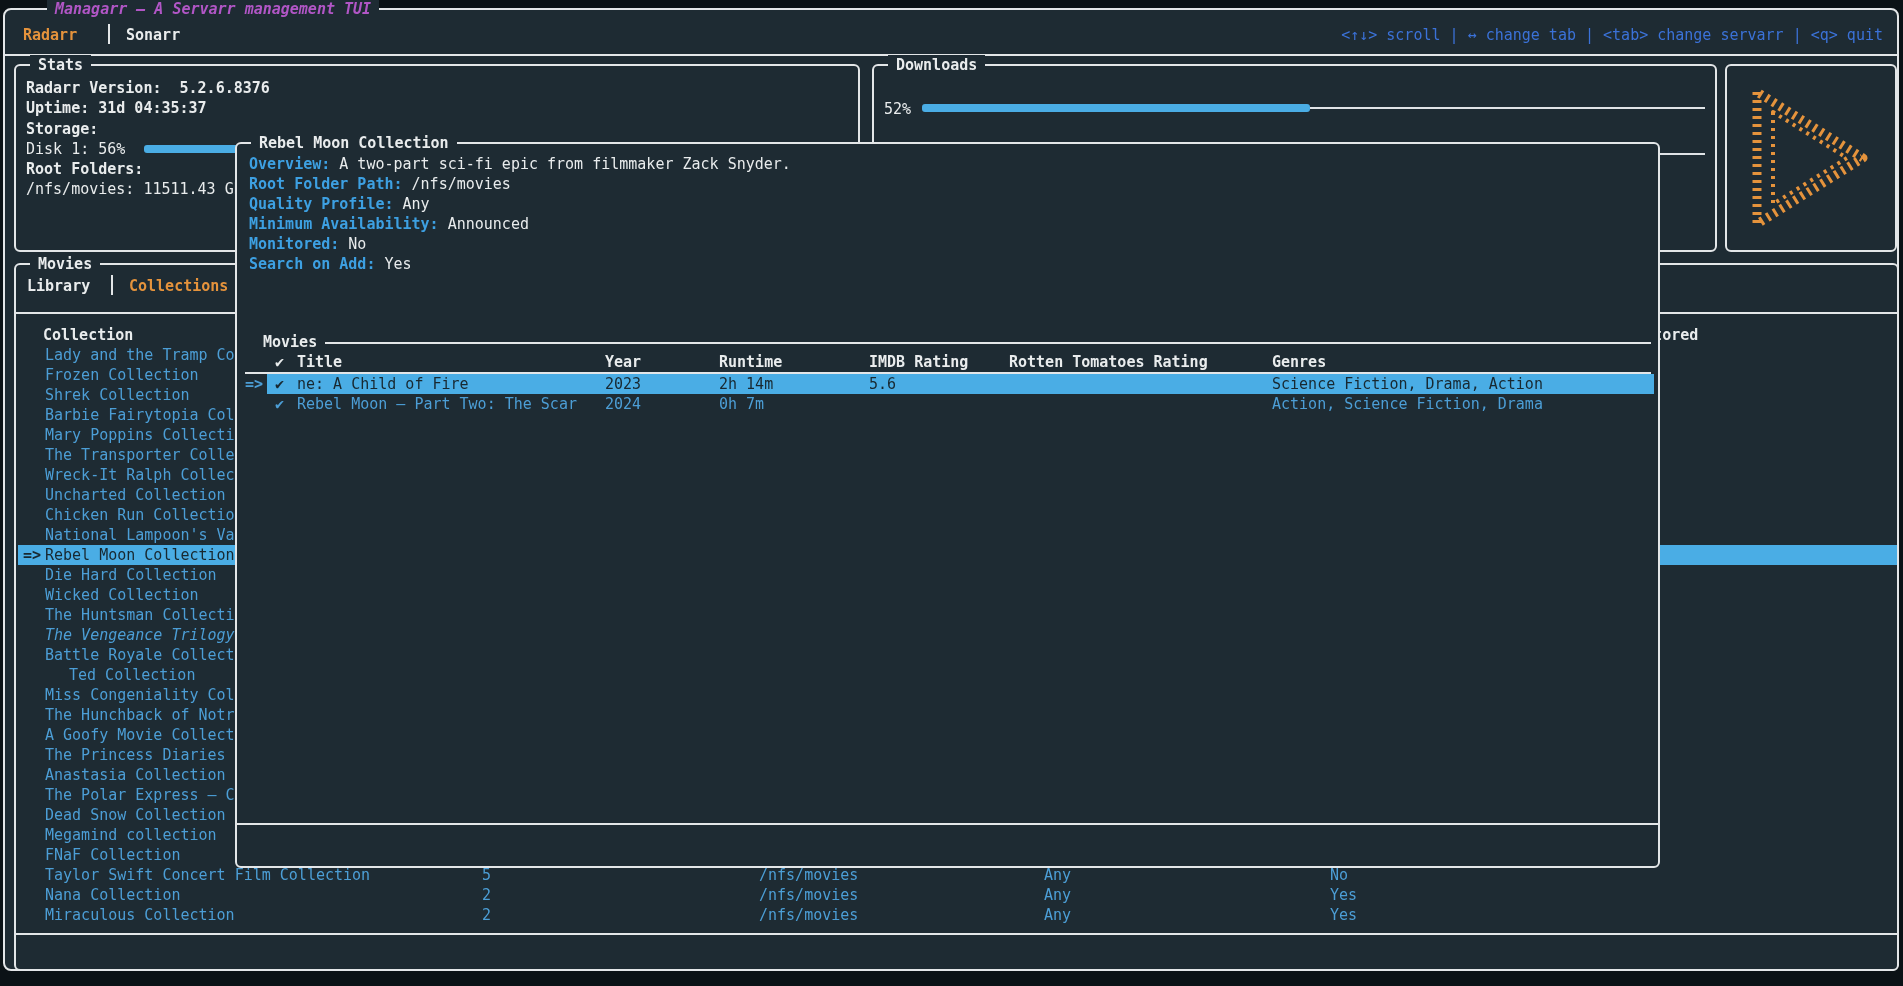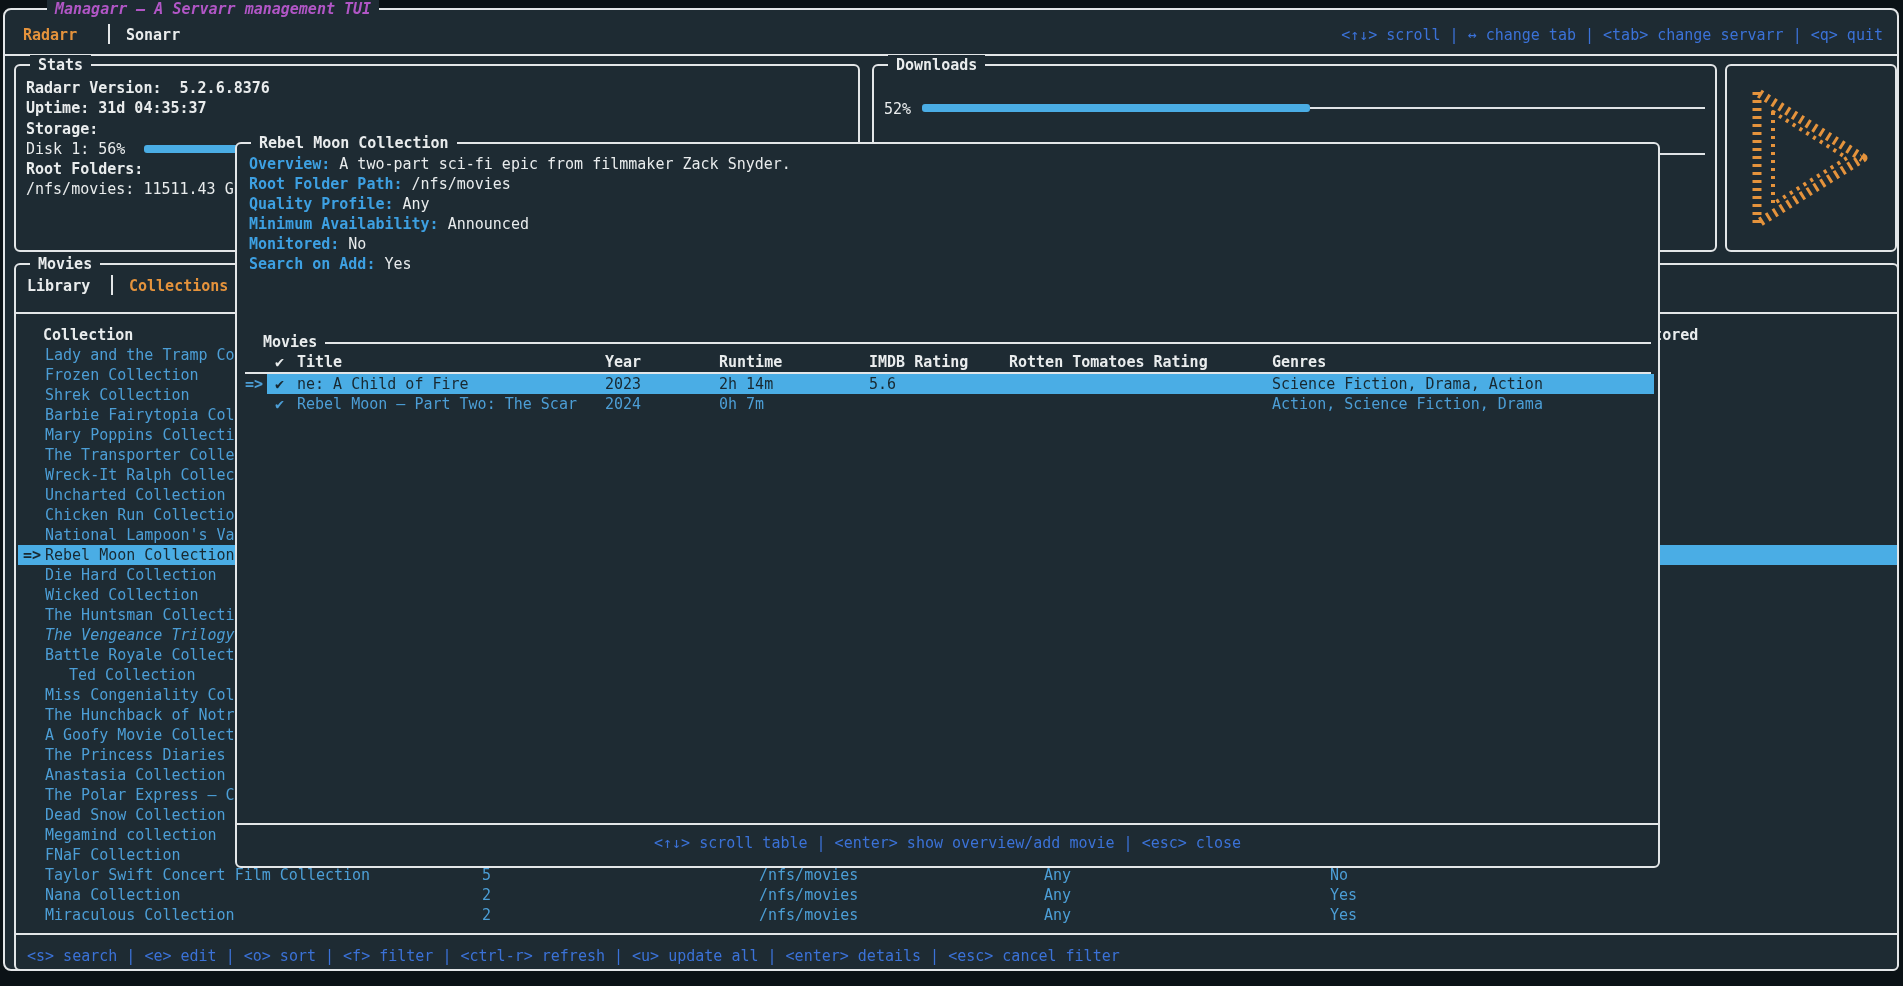--- a/index.html
+++ b/index.html
@@ -108,21 +108,20 @@
         <div class="row" style="left: 0px; top: 440px; width: 100%;"><div class="cell blue" style="left: 27px;">The Polar Express – C</div></div>
         <div class="row" style="left: 0px; top: 460px; width: 100%;"><div class="cell blue" style="left: 27px;">Dead Snow Collection</div></div>
         <div class="row" style="left: 0px; top: 480px; width: 100%;"><div class="cell blue" style="left: 27px;">Megamind collection</div></div>
         <div class="row" style="left: 0px; top: 500px; width: 100%;"><div class="cell blue" style="left: 27px;">FNaF Collection</div></div>
         <div class="row" style="left: 0px; top: 520px; width: 100%;"><div class="cell blue" style="left: 27px;">Taylor Swift Concert Film Collection</div><div class="cell blue" style="left: 464px;">5</div><div class="cell blue" style="left: 741px;">/nfs/movies</div><div class="cell blue" style="left: 1026px;">Any</div><div class="cell blue" style="left: 1312px;">No</div></div>
         <div class="row" style="left: 0px; top: 540px; width: 100%;"><div class="cell blue" style="left: 27px;">Nana Collection</div><div class="cell blue" style="left: 464px;">2</div><div class="cell blue" style="left: 741px;">/nfs/movies</div><div class="cell blue" style="left: 1026px;">Any</div><div class="cell blue" style="left: 1312px;">Yes</div></div>
         <div class="row" style="left: 0px; top: 560px; width: 100%;"><div class="cell blue" style="left: 27px;">Miraculous Collection</div><div class="cell blue" style="left: 464px;">2</div><div class="cell blue" style="left: 741px;">/nfs/movies</div><div class="cell blue" style="left: 1026px;">Any</div><div class="cell blue" style="left: 1312px;">Yes</div></div>
       </div>
 
     <div class="hline" style="left:0; top:668px; width:1881px;"></div>
-    <div class="row kblue" style="left:11px; top:681px;">&lt;s&gt; search | &lt;e&gt; edit | &lt;o&gt; sort | &lt;f&gt; filter | &lt;ctrl-r&gt; refresh | &lt;u&gt; update all | &lt;enter&gt; details | &lt;esc&gt; cancel filter</div>
   </div>
 
   <div id="modal">
     <div class="ptitle">Rebel Moon Collection</div>
     <div id="modal-fields" class="abs" style="left:0; top:0; width:100%;">
         <div class="row" style="left: 12px; top: 10px;"><span class="lblue">Overview:</span><span> A two-part sci-fi epic from filmmaker Zack Snyder.</span></div>
         <div class="row" style="left: 12px; top: 30px;"><span class="lblue">Root Folder Path:</span><span> /nfs/movies</span></div>
         <div class="row" style="left: 12px; top: 50px;"><span class="lblue">Quality Profile:</span><span> Any</span></div>
         <div class="row" style="left: 12px; top: 70px;"><span class="lblue">Minimum Availability:</span><span> Announced</span></div>
         <div class="row" style="left: 12px; top: 90px;"><span class="lblue">Monitored:</span><span> No</span></div>
@@ -140,16 +139,15 @@
         <div class="cell b white" style="left: 772px;">Rotten Tomatoes Rating</div>
         <div class="cell b white" style="left: 1035px;">Genres</div>
       </div>
     <div class="hline" style="left:8px; top:228px; width:1406px;"></div>
     <div id="modal-rows" class="abs" style="left:0; top:230px; width:100%;">
         <div class="row" style="left: 0px; top: 0px; width: 100%;"><div class="hl" style="position: absolute; left: 30px; top: 0px; width: 1387px; height: 20px;"></div><div class="cell blue b" style="left: 8px;">=&gt;</div><div class="cell darktx" style="left: 38px;">✔</div><div class="cell darktx" style="left: 60px;">ne: A Child of Fire</div><div class="cell darktx" style="left: 368px;">2023</div><div class="cell darktx" style="left: 482px;">2h 14m</div><div class="cell darktx" style="left: 632px;">5.6</div><div class="cell darktx" style="left: 1035px;">Science Fiction, Drama, Action</div></div>
         <div class="row" style="left: 0px; top: 20px; width: 100%;"><div class="cell blue" style="left: 38px;">✔</div><div class="cell blue" style="left: 60px;">Rebel Moon – Part Two: The Scar</div><div class="cell blue" style="left: 368px;">2024</div><div class="cell blue" style="left: 482px;">0h 7m</div><div class="cell blue" style="left: 1035px;">Action, Science Fiction, Drama</div></div>
       </div>
 
     <div class="hline" style="left:0; top:679px; width:1421px;"></div>
-    <div class="row kblue" style="left:0; top:689px; width:100%; text-align:center;">&lt;↑↓&gt; scroll table | &lt;enter&gt; show overview/add movie | &lt;esc&gt; close</div>
   </div>
 
 </div>
 
 </body></html>

